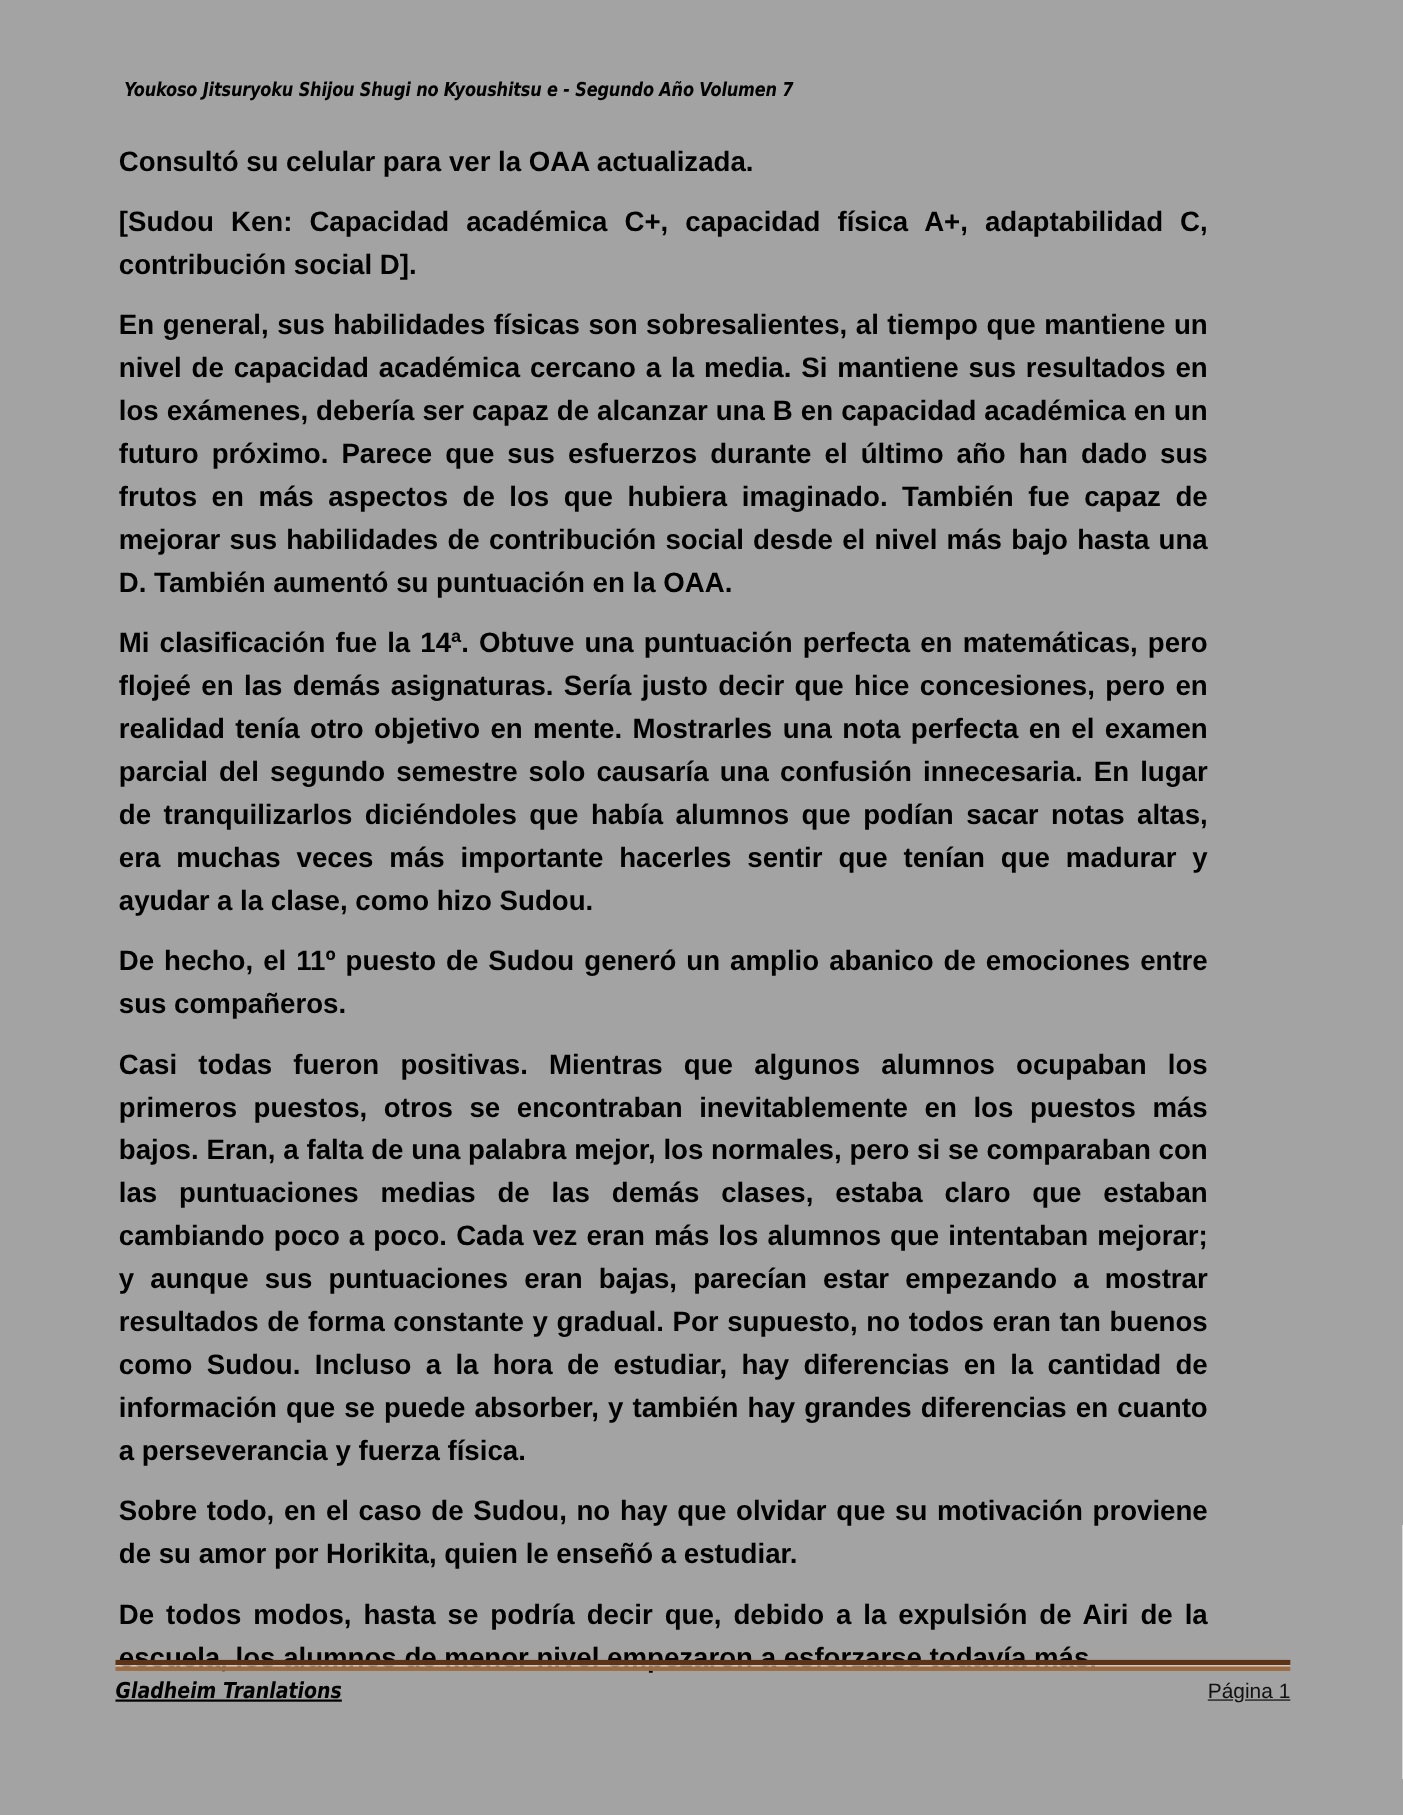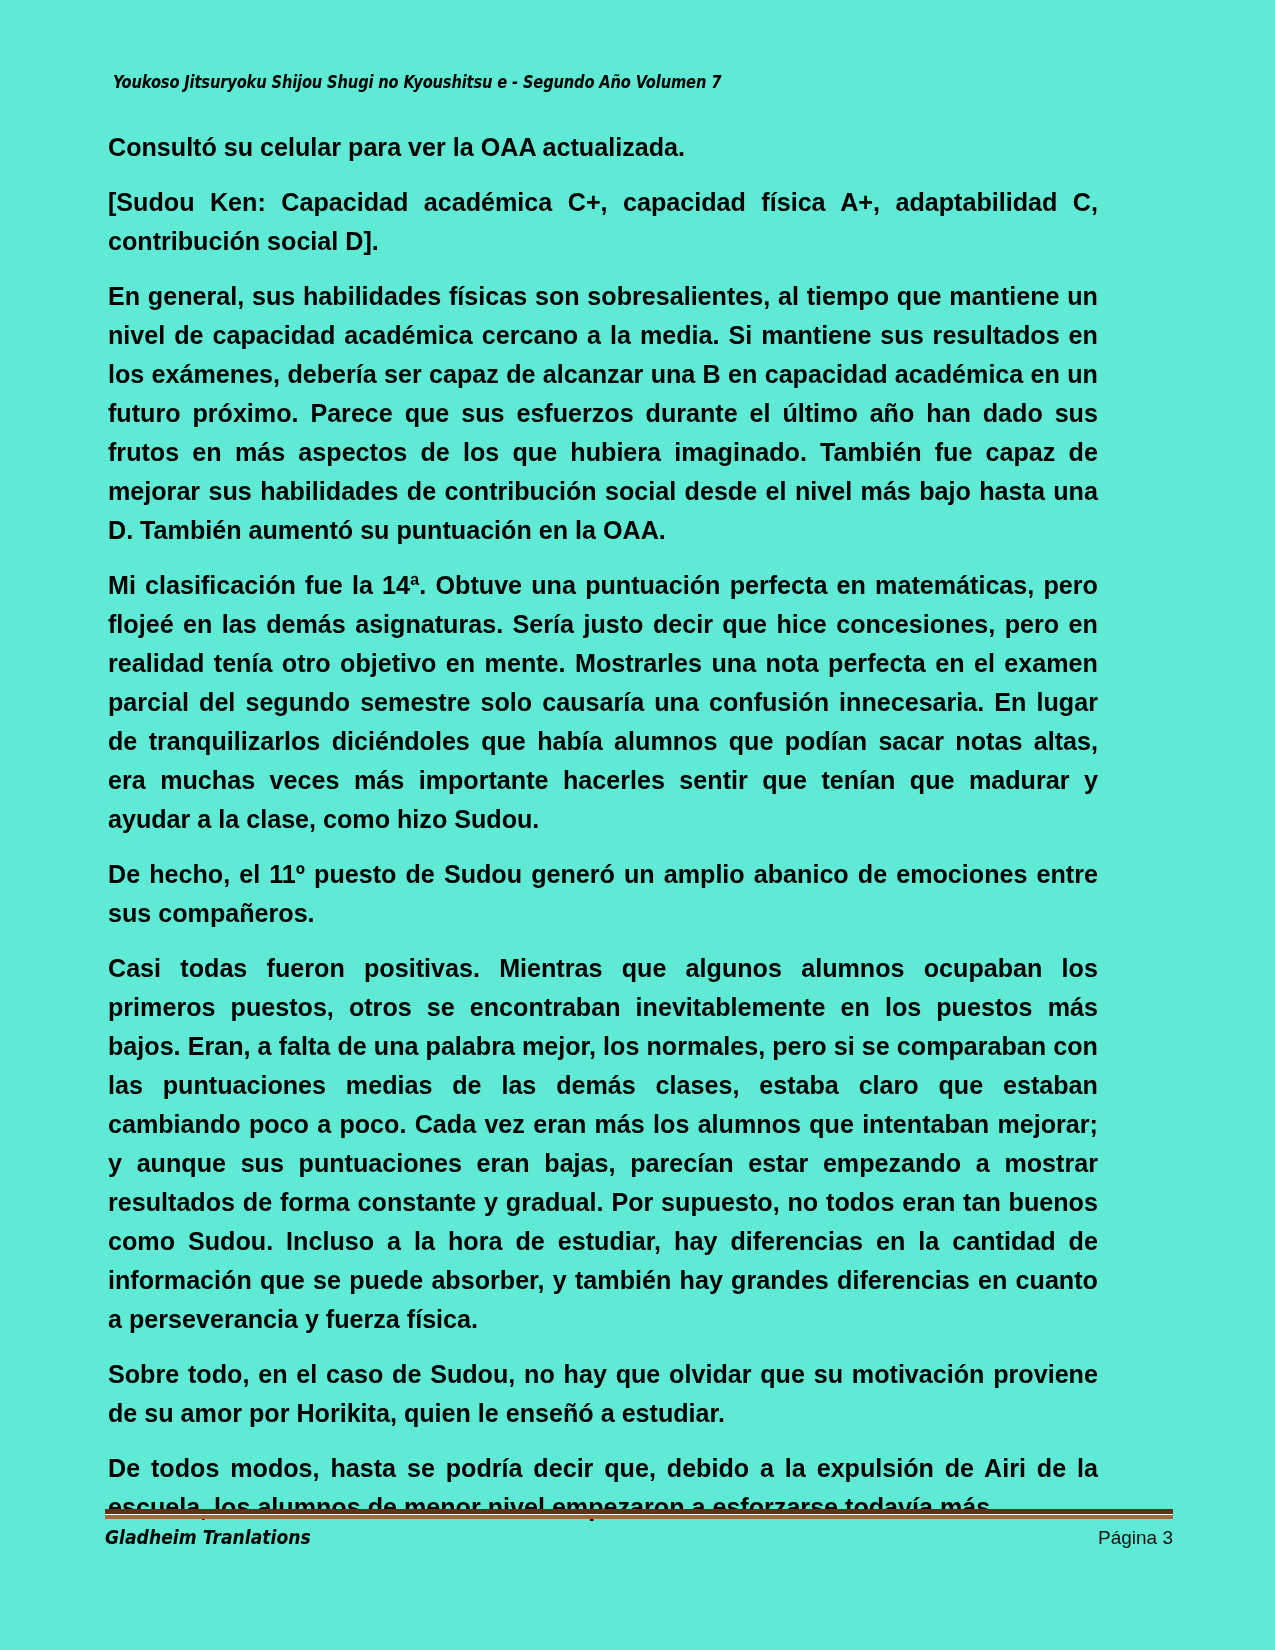--- a/index.html
+++ b/index.html
@@ -4,21 +4,21 @@
 <style>
   html, body {
     margin: 0;
     padding: 0;
     background: #ffffff;
   }
   .page {
     position: relative;
     width: 1275px;
     height: 1650px;
-    background: #5eead4;
+    background: #a3a3a3;
     box-sizing: border-box;
     overflow: hidden;
     font-family: "Liberation Sans", sans-serif;
   }
   .header {
     position: absolute;
     left: 113px;
     top: 72px;
     width: 1050px;
     font-family: "DejaVu Sans", sans-serif;
@@ -75,20 +75,21 @@
     width: 100%;
   }
   .footer {
     position: absolute;
     left: 105px;
     top: 1525px;
     width: 1068px;
     display: flex;
     align-items: baseline;
     justify-content: space-between;
+    text-decoration: underline;
   }
   .footer-left {
     font-family: "DejaVu Sans", sans-serif;
     font-weight: bold;
     font-style: italic;
     font-size: 20px;
     color: #000000;
     transform: scaleX(0.86);
     transform-origin: left top;
     white-space: nowrap;
@@ -119,16 +120,16 @@
   </div>
 
   <div class="footer-rules">
     <div class="rule-top"></div>
     <div class="rule-gap"></div>
     <div class="rule-bottom"></div>
   </div>
 
   <div class="footer">
     <div class="footer-left">Gladheim Tranlations</div>
-    <div class="footer-right">Página 3</div>
+    <div class="footer-right">Página 1</div>
   </div>
 
 </div>
 
 </body></html>

